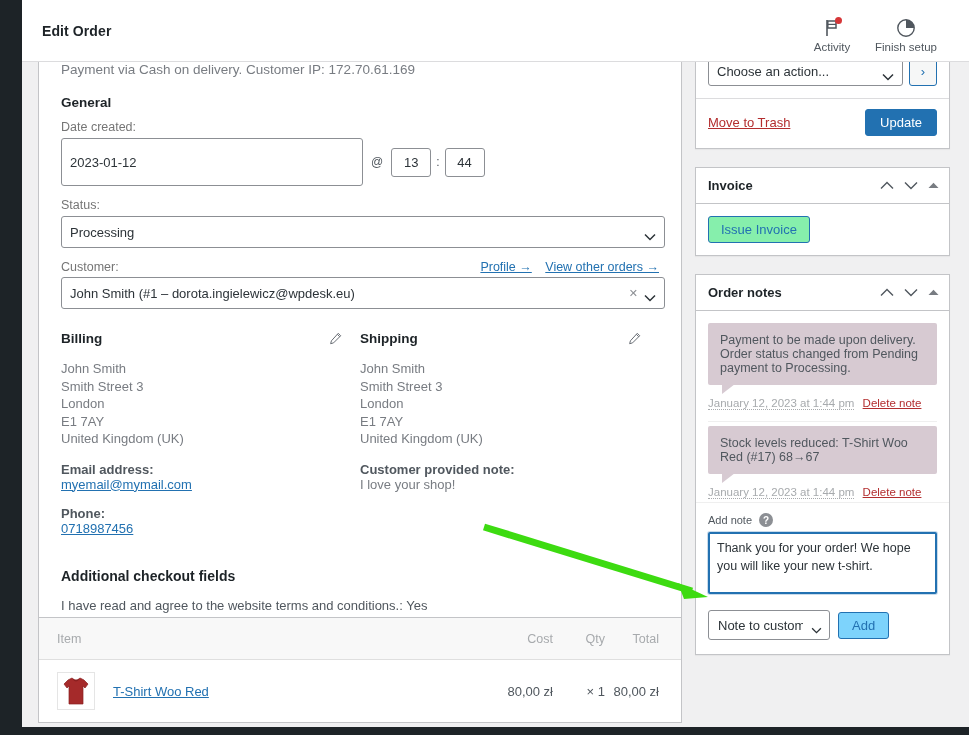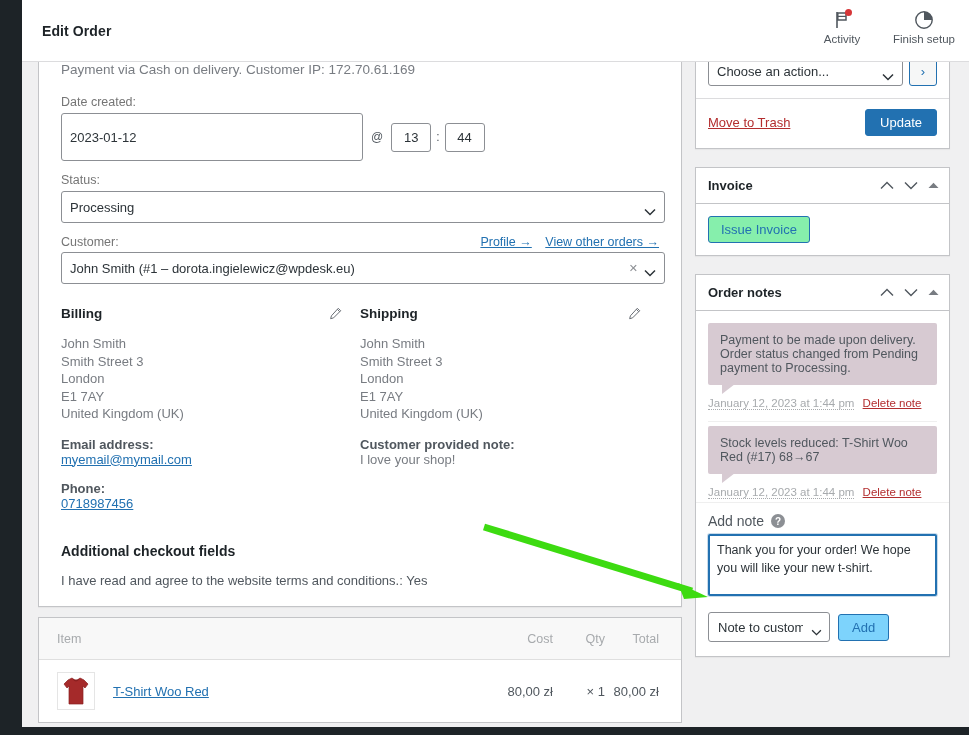--- a/index.html
+++ b/index.html
@@ -24,22 +24,22 @@
     border-bottom: 1px solid #dcdcde;
     display: flex; align-items: center;
     z-index: 40;
   }
   .topbar-left-gutter { width: 22px; height: 62px; background: #1d2327; }
   .topbar-title {
     font-size: 14px; color: #1d2327; font-weight: 600;
     padding-left: 20px; letter-spacing: .1px;
   }
   .topbar-right {
-    margin-left: auto; display: flex; align-items: flex-start; gap: 20px;
-    padding-right: 14px; height: 62px;
+    margin-left: auto; display: flex; align-items: center; gap: 12px;
+    padding-right: 32px; height: 62px;
   }
   .topbar-action {
     display: flex; flex-direction: column; align-items: center;
     justify-content: center; gap: 2px; padding-top: 9px;
     min-width: 62px; cursor: pointer;
   }
   .topbar-action-label { font-size: 11.5px; color: #50575e; }
   .topbar-icon { position: relative; width: 22px; height: 22px; display:block; }
   .badge-dot {
     position: absolute; right: 1px; top: 0px;
@@ -203,21 +203,21 @@
     border-right: 13px solid transparent;
     border-top: 10px solid #d7cad2;
   }
   .note-meta { margin-top: 12px; font-size: 11.5px; color: #a7aaad; }
   .note-meta .date { border-bottom: 1px dotted #a7aaad; }
   .note-meta a { color: #b32d2e; text-decoration: underline; margin-left: 5px; }
   .note-sep { border-top: 1px solid #efefef; margin: 12px 0 0 0; }
 
   .addnote-area { padding: 10px 12px 14px 12px; border-top: 1px solid #efefef; }
   .addnote-label-row { display:flex; align-items:center; gap: 7px; margin-bottom: 5px; }
-  .addnote-label { font-size: 14px; color: #50575e; }
+  .addnote-label { font-size: 11px; color: #50575e; }
   .help-icon {
     width: 14px; height: 14px; border-radius: 50%; background: #8c8f94;
     color:#fff; font-size: 10px; font-weight:700;
     display:flex; align-items:center; justify-content:center; cursor: pointer;
   }
   .note-textarea {
     width: 100%; height: 62px; border: 2px solid #2271b1; border-radius: 2px;
     font-size: 12.5px; line-height: 18px; color: #2c3338;
     padding: 5px 7px; resize: none; outline: none;
     font-family: "Liberation Sans", sans-serif;
@@ -278,20 +278,21 @@
   </div>
 
   <div class="dark-rail"></div>
   <div class="gray-gutter"></div>
 
   <div class="content-col">
     <div class="panel order-data">
 
       <div class="payment-line">Payment via Cash on delivery. Customer IP: 172.70.61.169</div>
 
+      <h3 class="section-h">General</h3>
 
       <label class="field-label">Date created:</label>
       <div class="row-date">
         <input class="inp inp-date" value="2023-01-12" style="">
         <span class="at-sign">@</span>
         <input class="inp inp-time" value="13" style="">
         <span class="colon">:</span>
         <input class="inp inp-time" value="44" style="">
       </div>
 

